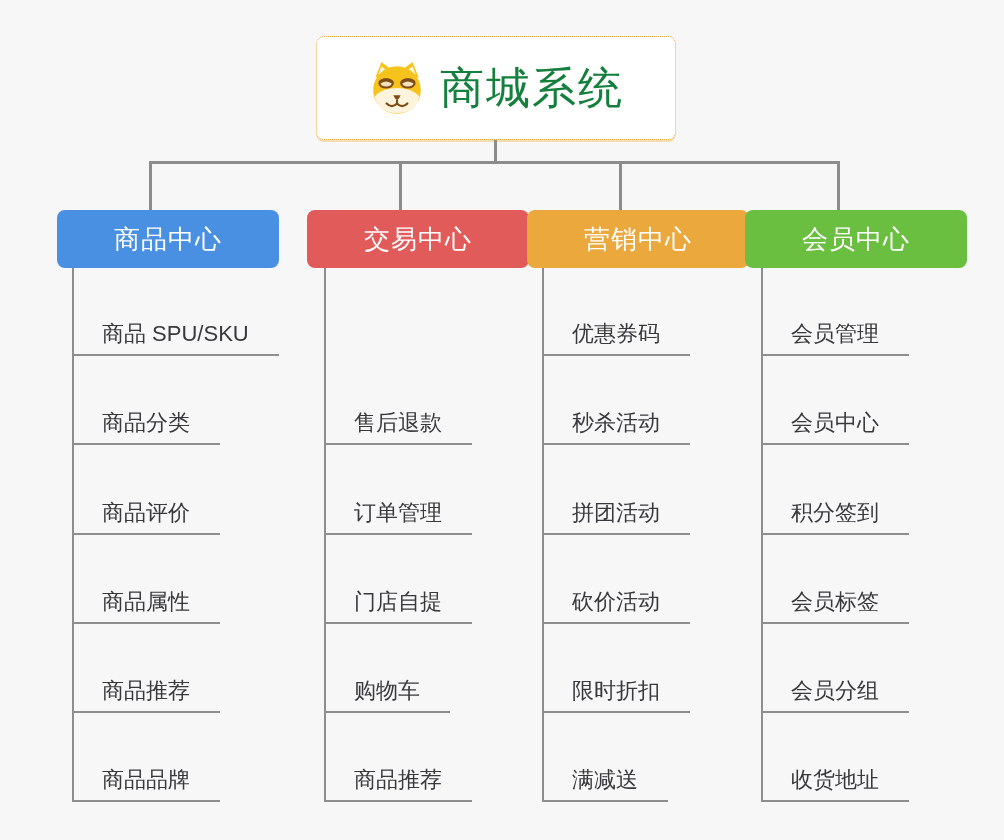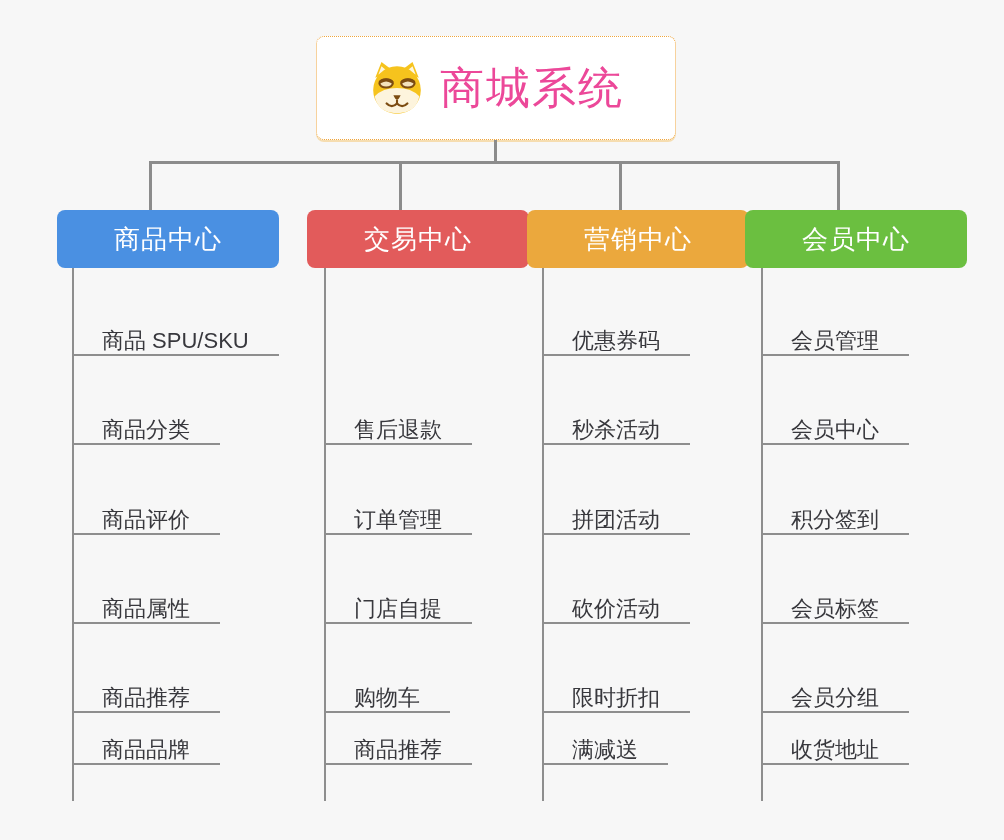--- a/index.html
+++ b/index.html
@@ -10,21 +10,21 @@
   }
   
   .root-node{
     position:absolute;left:316px;top:36px;width:360px;height:104px;
     background:#ffffff;border:1px dotted #f0a63c;border-radius:8px;
     box-shadow:0 2px 0 0 #f6ddb0;
     display:flex;align-items:center;justify-content:center;gap:14px;
     box-sizing:border-box;cursor:pointer;
   }
   .root-label{
-    font-size:44px;font-weight:500;color:#ec4899;letter-spacing:2px;
+    font-size:44px;font-weight:500;color:#15803d;letter-spacing:2px;
     line-height:1;white-space:nowrap;
   }
   .root-icon{display:inline-flex;width:58px;height:54px;}
   
   .conn{position:absolute;background:#8c8c8c;}
   .conn.root-stub{left:494px;top:140px;width:3px;height:23px;}
   .conn.hbar{left:149px;top:161px;width:691px;height:3px;}
   .conn.drop{top:161px;width:3px;height:49px;}
   .conn.drop.c0{left:149px;} .conn.drop.c1{left:399px;}
   .conn.drop.c2{left:619px;} .conn.drop.c3{left:837px;}
@@ -37,28 +37,28 @@
   }
   .branch-header.c0{left:57px;} .branch-header.c1{left:307px;}
   .branch-header.c2{left:527px;} .branch-header.c3{left:745px;}
   
   .vline{position:absolute;top:268px;width:2px;height:533px;background:#8e8e8e;}
   .vline.c0{left:72px;} .vline.c1{left:324px;}
   .vline.c2{left:542px;} .vline.c3{left:761px;}
   
   .leaf{
     position:absolute;height:34px;box-sizing:border-box;
-    padding:0 30px 0 30px;border-bottom:2px solid #8e8e8e;
+    padding:0 30px 7px 30px;border-bottom:2px solid #8e8e8e;
     font-size:22px;color:#38383d;line-height:27px;white-space:nowrap;
     display:flex;align-items:flex-end;cursor:pointer;
   }
   .leaf.c0{left:72px;} .leaf.c1{left:324px;}
   .leaf.c2{left:542px;} .leaf.c3{left:761px;}
   .leaf.r0{top:322px;} .leaf.r1{top:411px;} .leaf.r2{top:501px;}
-  .leaf.r3{top:590px;text-align:right;} .leaf.r4{top:679px;} .leaf.r5{top:731px;}
+  .leaf.r3{top:590px;text-align:right;} .leaf.r4{top:679px;} .leaf.r5{top:768px;}
 </style>
 </head>
 <body>
 
 <div class="canvas">
 
   <div class="root-node">
     <span class="root-icon">
       <svg viewBox="0 0 56 52" width="58" height="54" xmlns="http://www.w3.org/2000/svg">
         <polygon points="7,16 13,1 24,9" fill="#f6c31d"></polygon>

